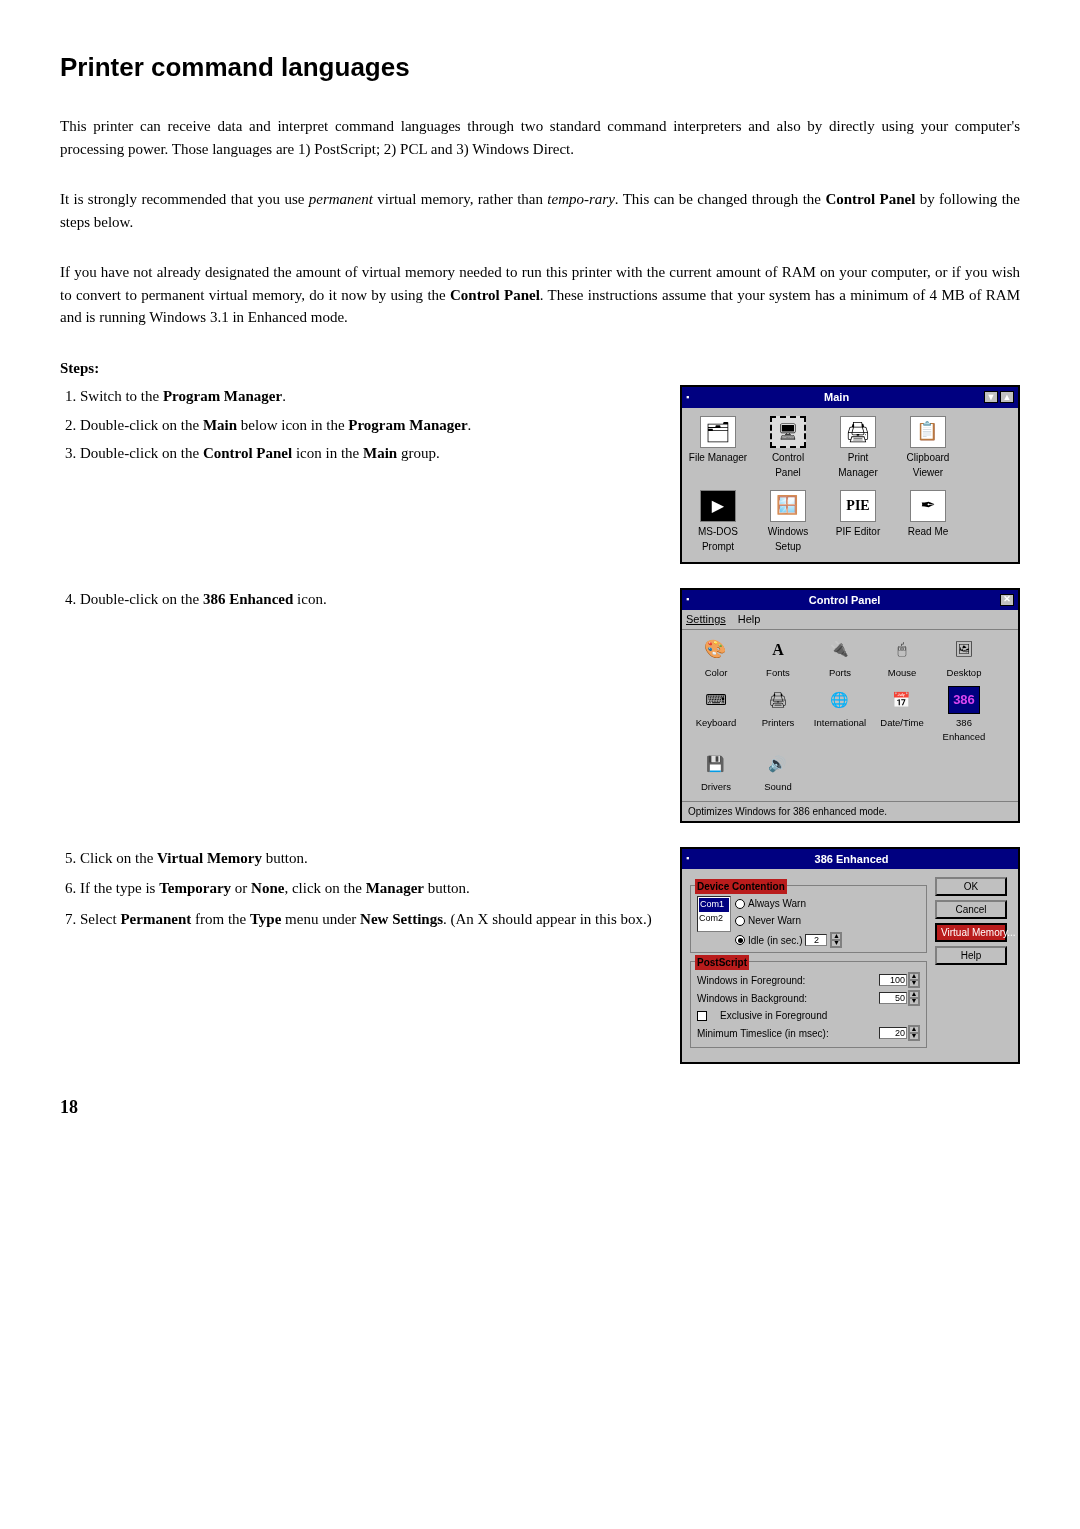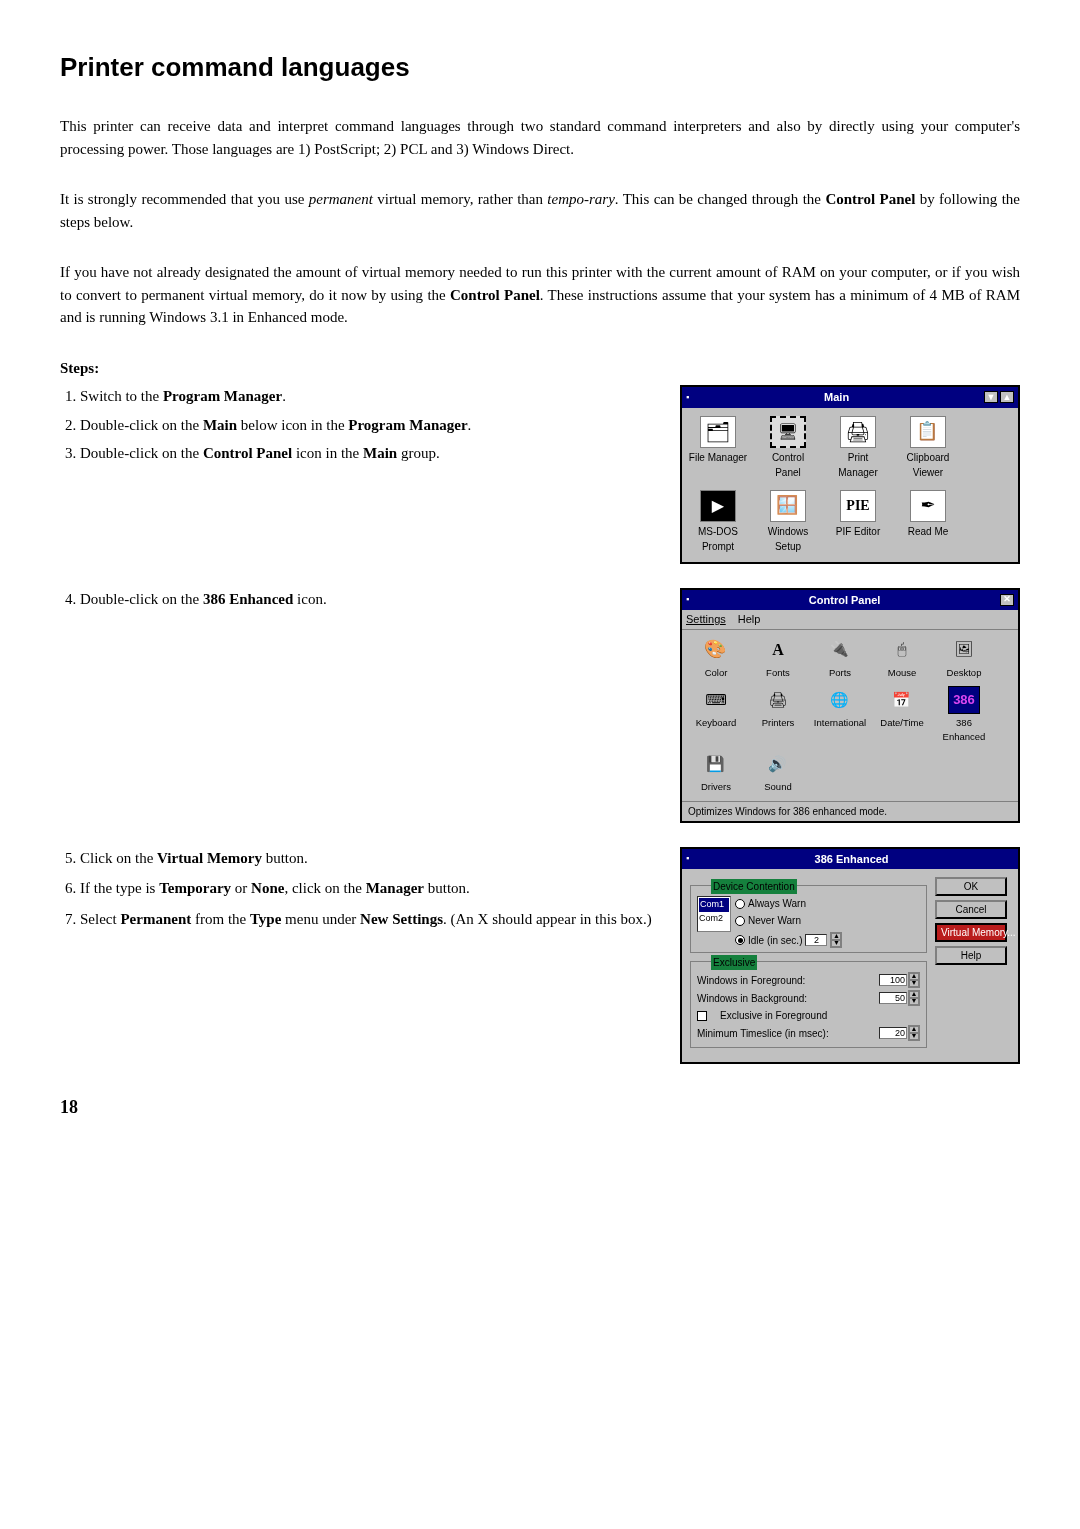--- a/index.html
+++ b/index.html
@@ -202,26 +202,26 @@
       color: #fff;
       border-color: #000;
     }
     .group-box {
       border: 1px solid #808080;
       padding: 4px 6px 4px 6px;
       margin-bottom: 6px;
       position: relative;
     }
     .group-box-title {
-      font-weight: normal;
-      font-size: 10px;
-      background: #15803d;
+      font-weight: bold;
+      font-size: 10px;
+      background: #b91c1c;
       position: absolute;
       top: -7px;
-      left: 20px;
+      left: 4px;
       padding: 0 2px;
     }
     .list-box {
       border: 1px inset #808080;
       background: #fff;
       width: 34px;
       height: 36px;
       font-size: 9px;
       padding: 1px;
       overflow: hidden;
@@ -551,21 +551,21 @@
                   <div class="spin-btn">
                     <div class="spin-up">▲</div>
                     <div class="spin-down">▼</div>
                   </div>
                 </div>
               </div>
             </div>
           </div>
 
           <div class="group-box scheduling-section" style="margin-top:8px; padding-top:10px;">
-            <span class="group-box-title">Exclusive</span>
+            <span class="group-box-title">PostScript</span>
             <div class="scheduling-row">
               <span>Windows in Foreground:</span>
               <div class="scheduling-input-group">
                 <input class="scheduling-input" value="100" readonly="" style="">
                 <div class="spin-btn">
                   <div class="spin-up">▲</div>
                   <div class="spin-down">▼</div>
                 </div>
               </div>
             </div>

